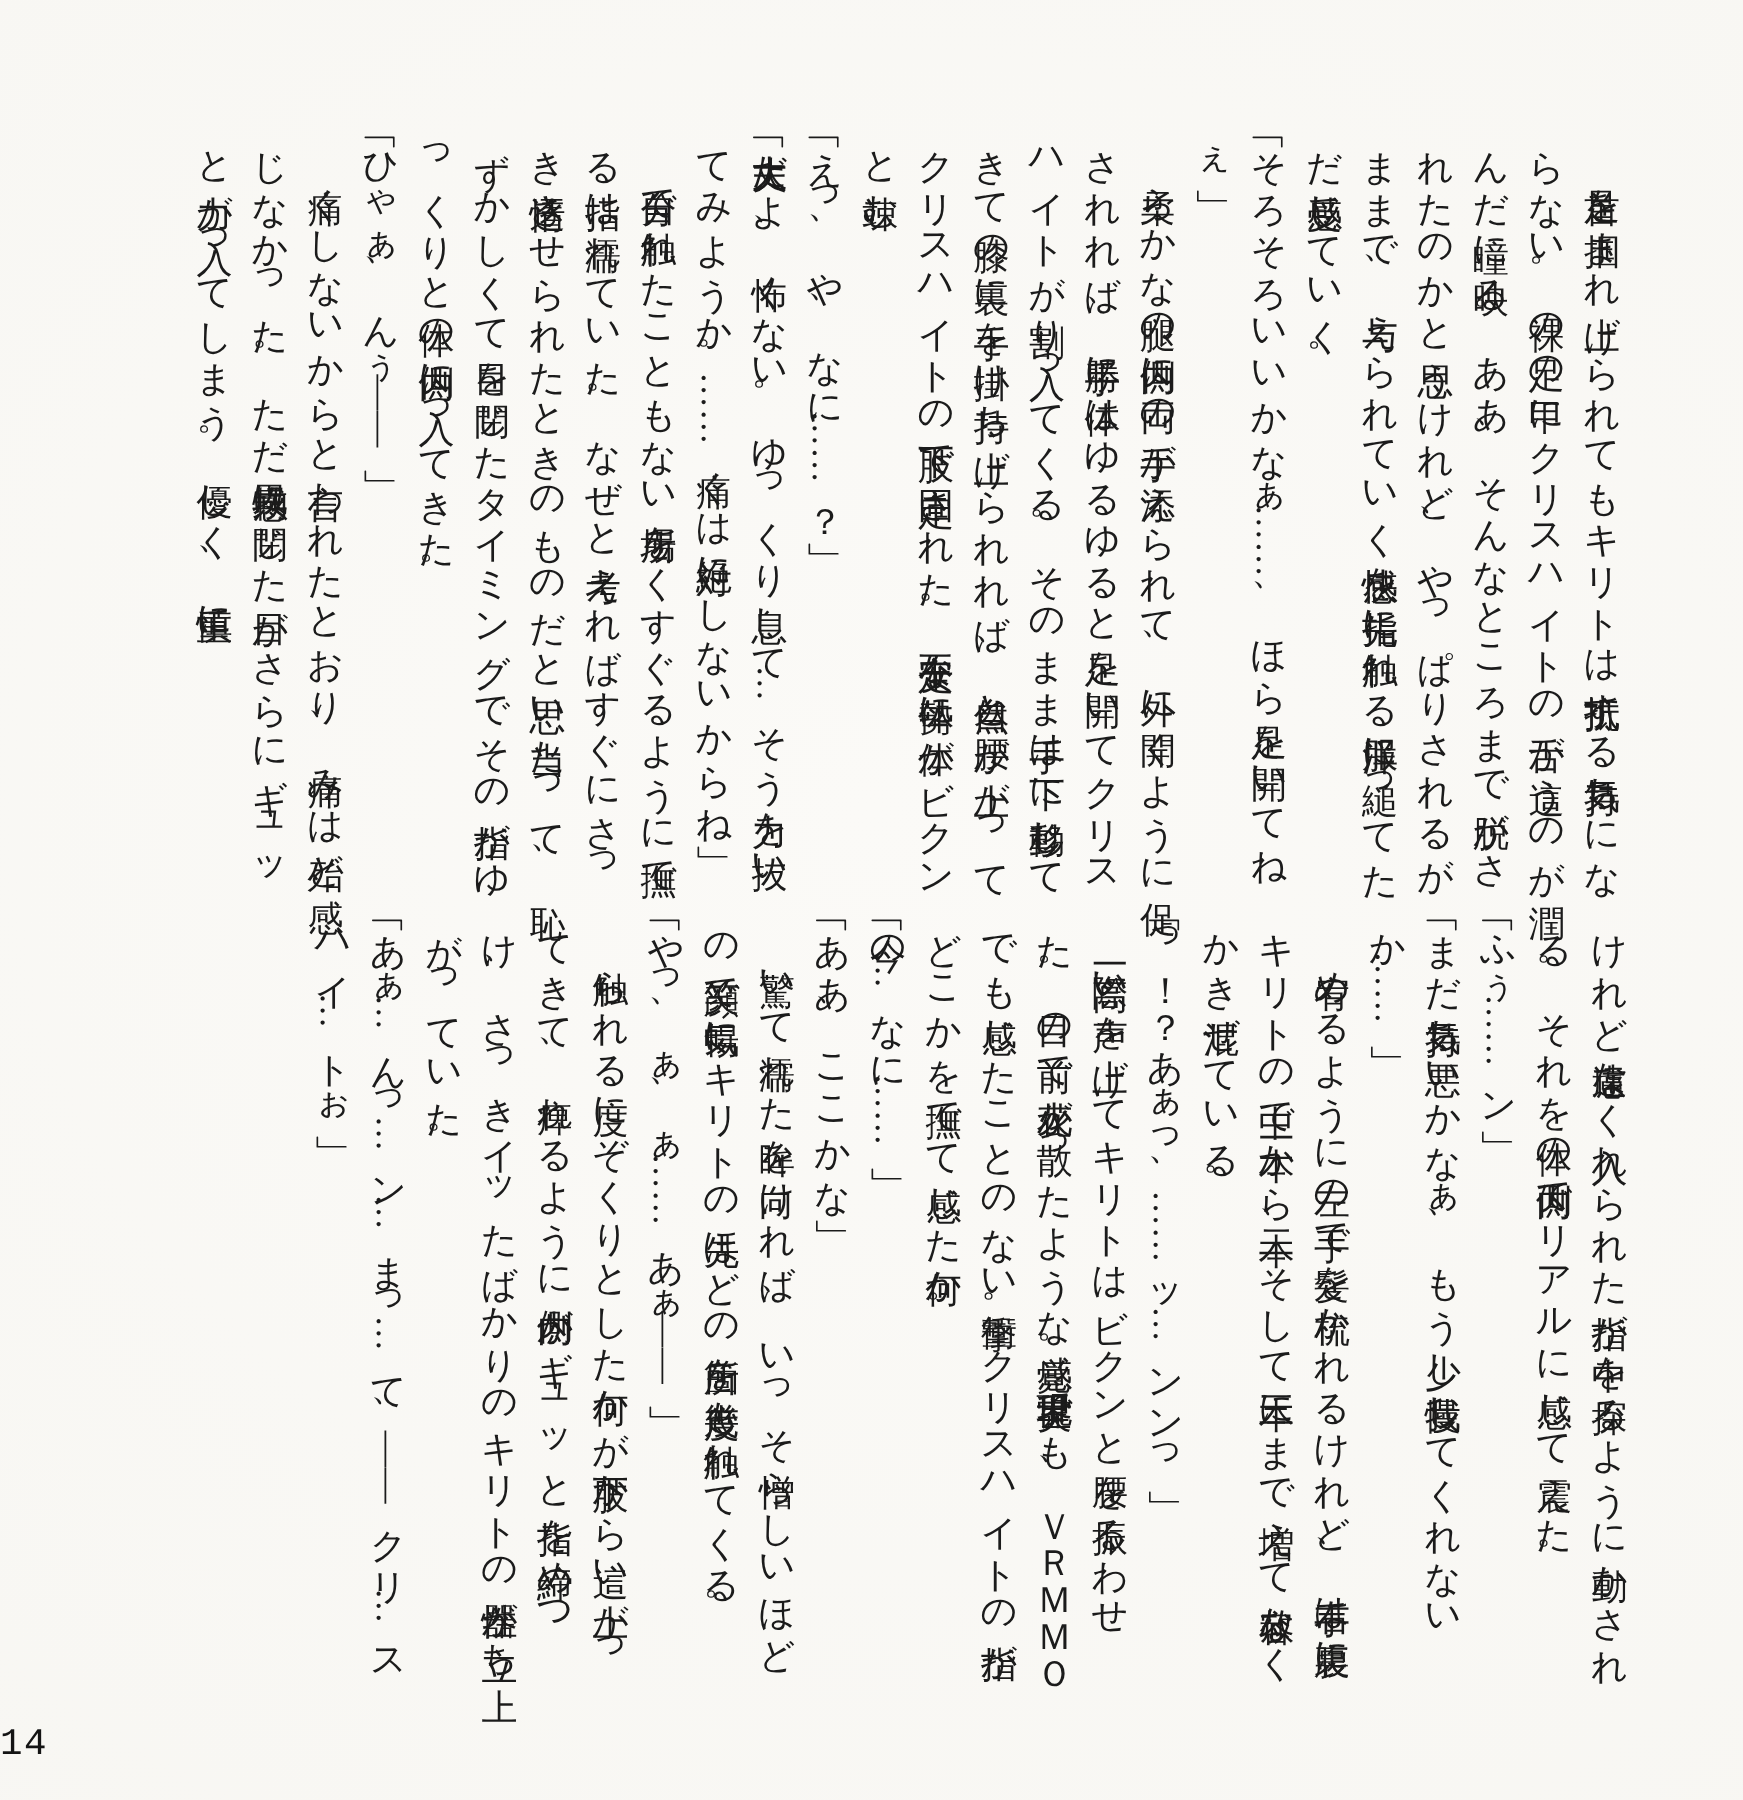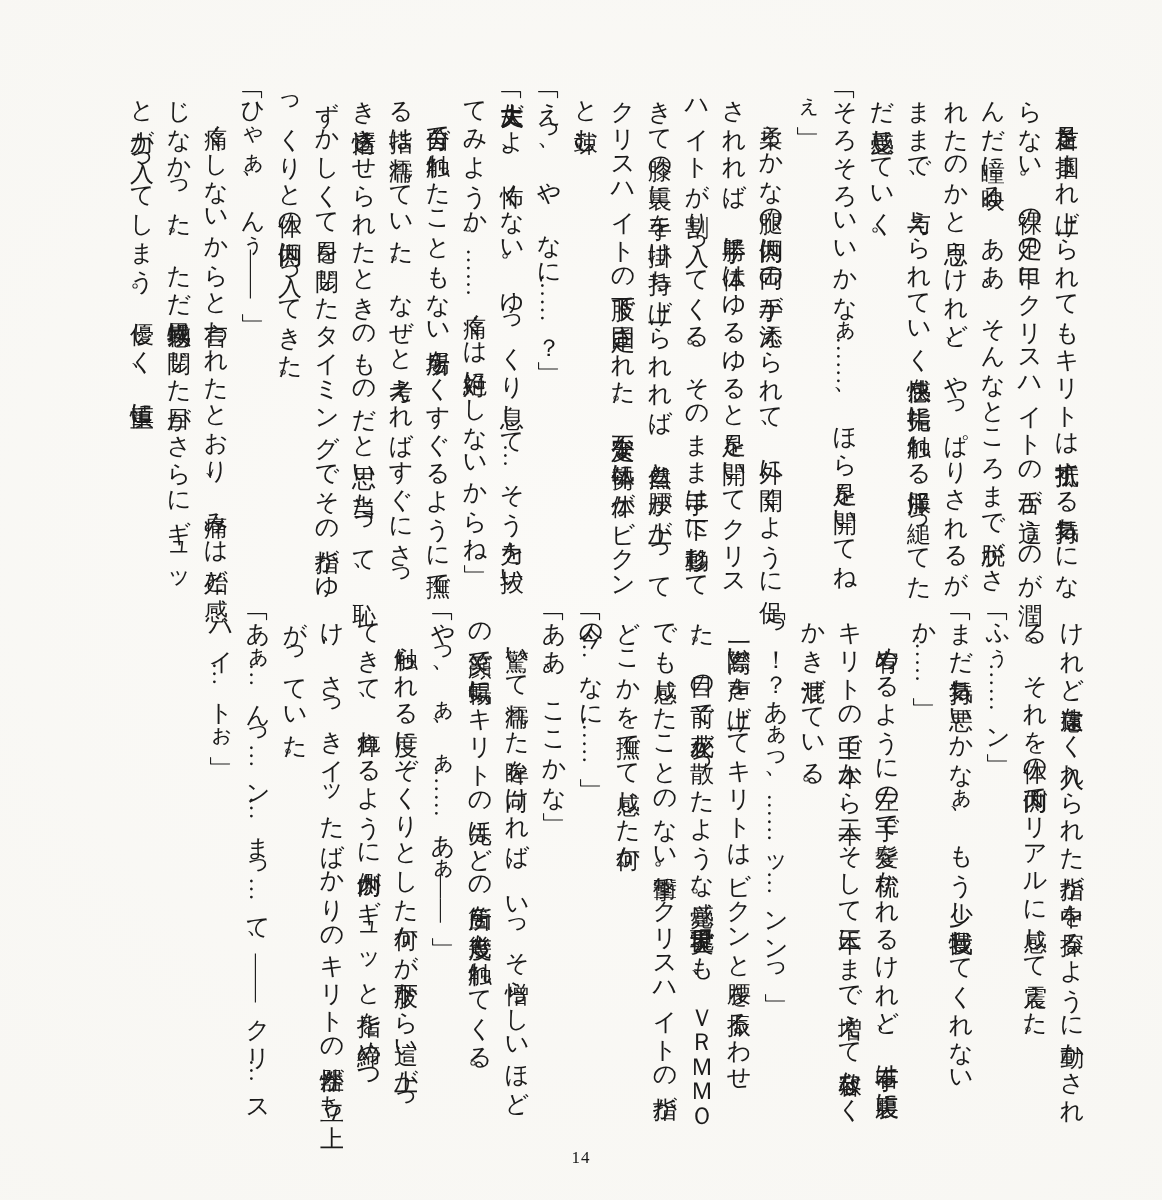--- a/index.html
+++ b/index.html
@@ -43,23 +43,23 @@
     top: 606px;
     right: 72px;
     height: 524px;
     width: 1022px;
   }
   .page-number {
     position: absolute;
     left: 0;
     right: 0;
     top: 1148px;
-    text-align: center;
-    font-family: Liberation Serif, serif;
-    font-size: 17px;
+    text-align: left;
+    font-family: Liberation Mono, monospace;
+    font-size: 25px;
     letter-spacing: 1px;
     color: #141414;
   }
 </style>
 </head>
 <body>
 
 <div class="page">
 
   <section class="text-block block-top">

